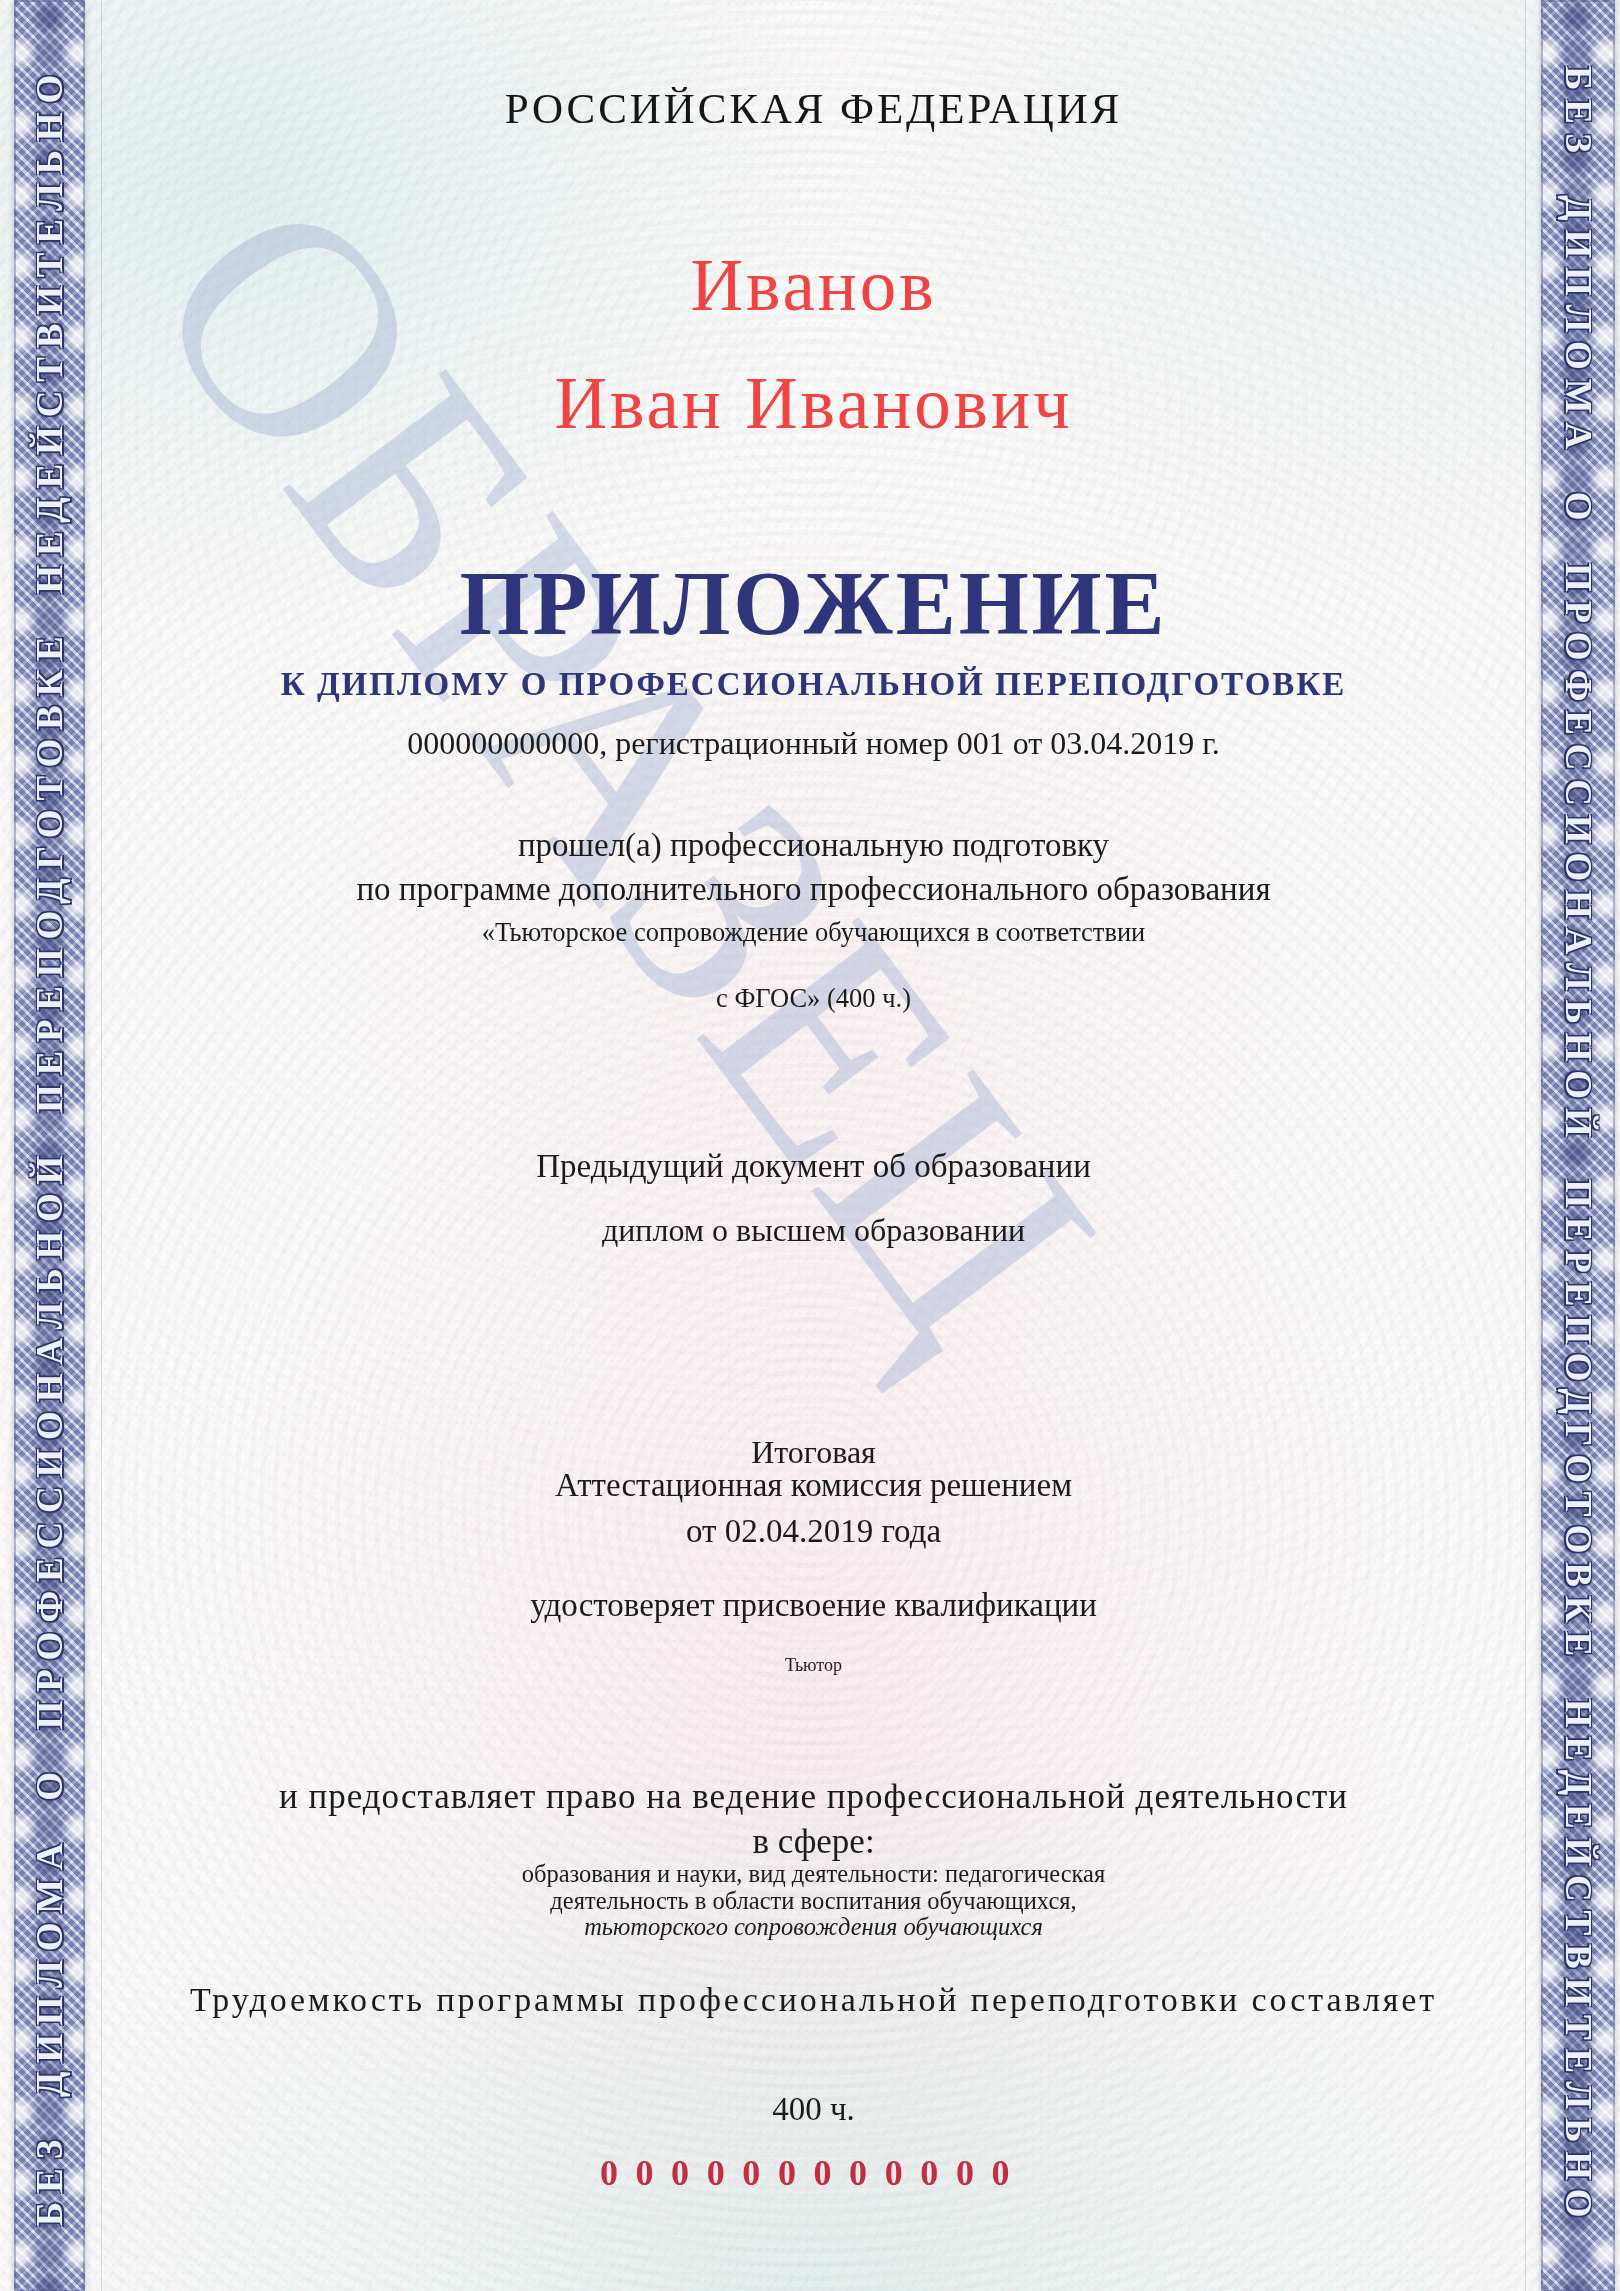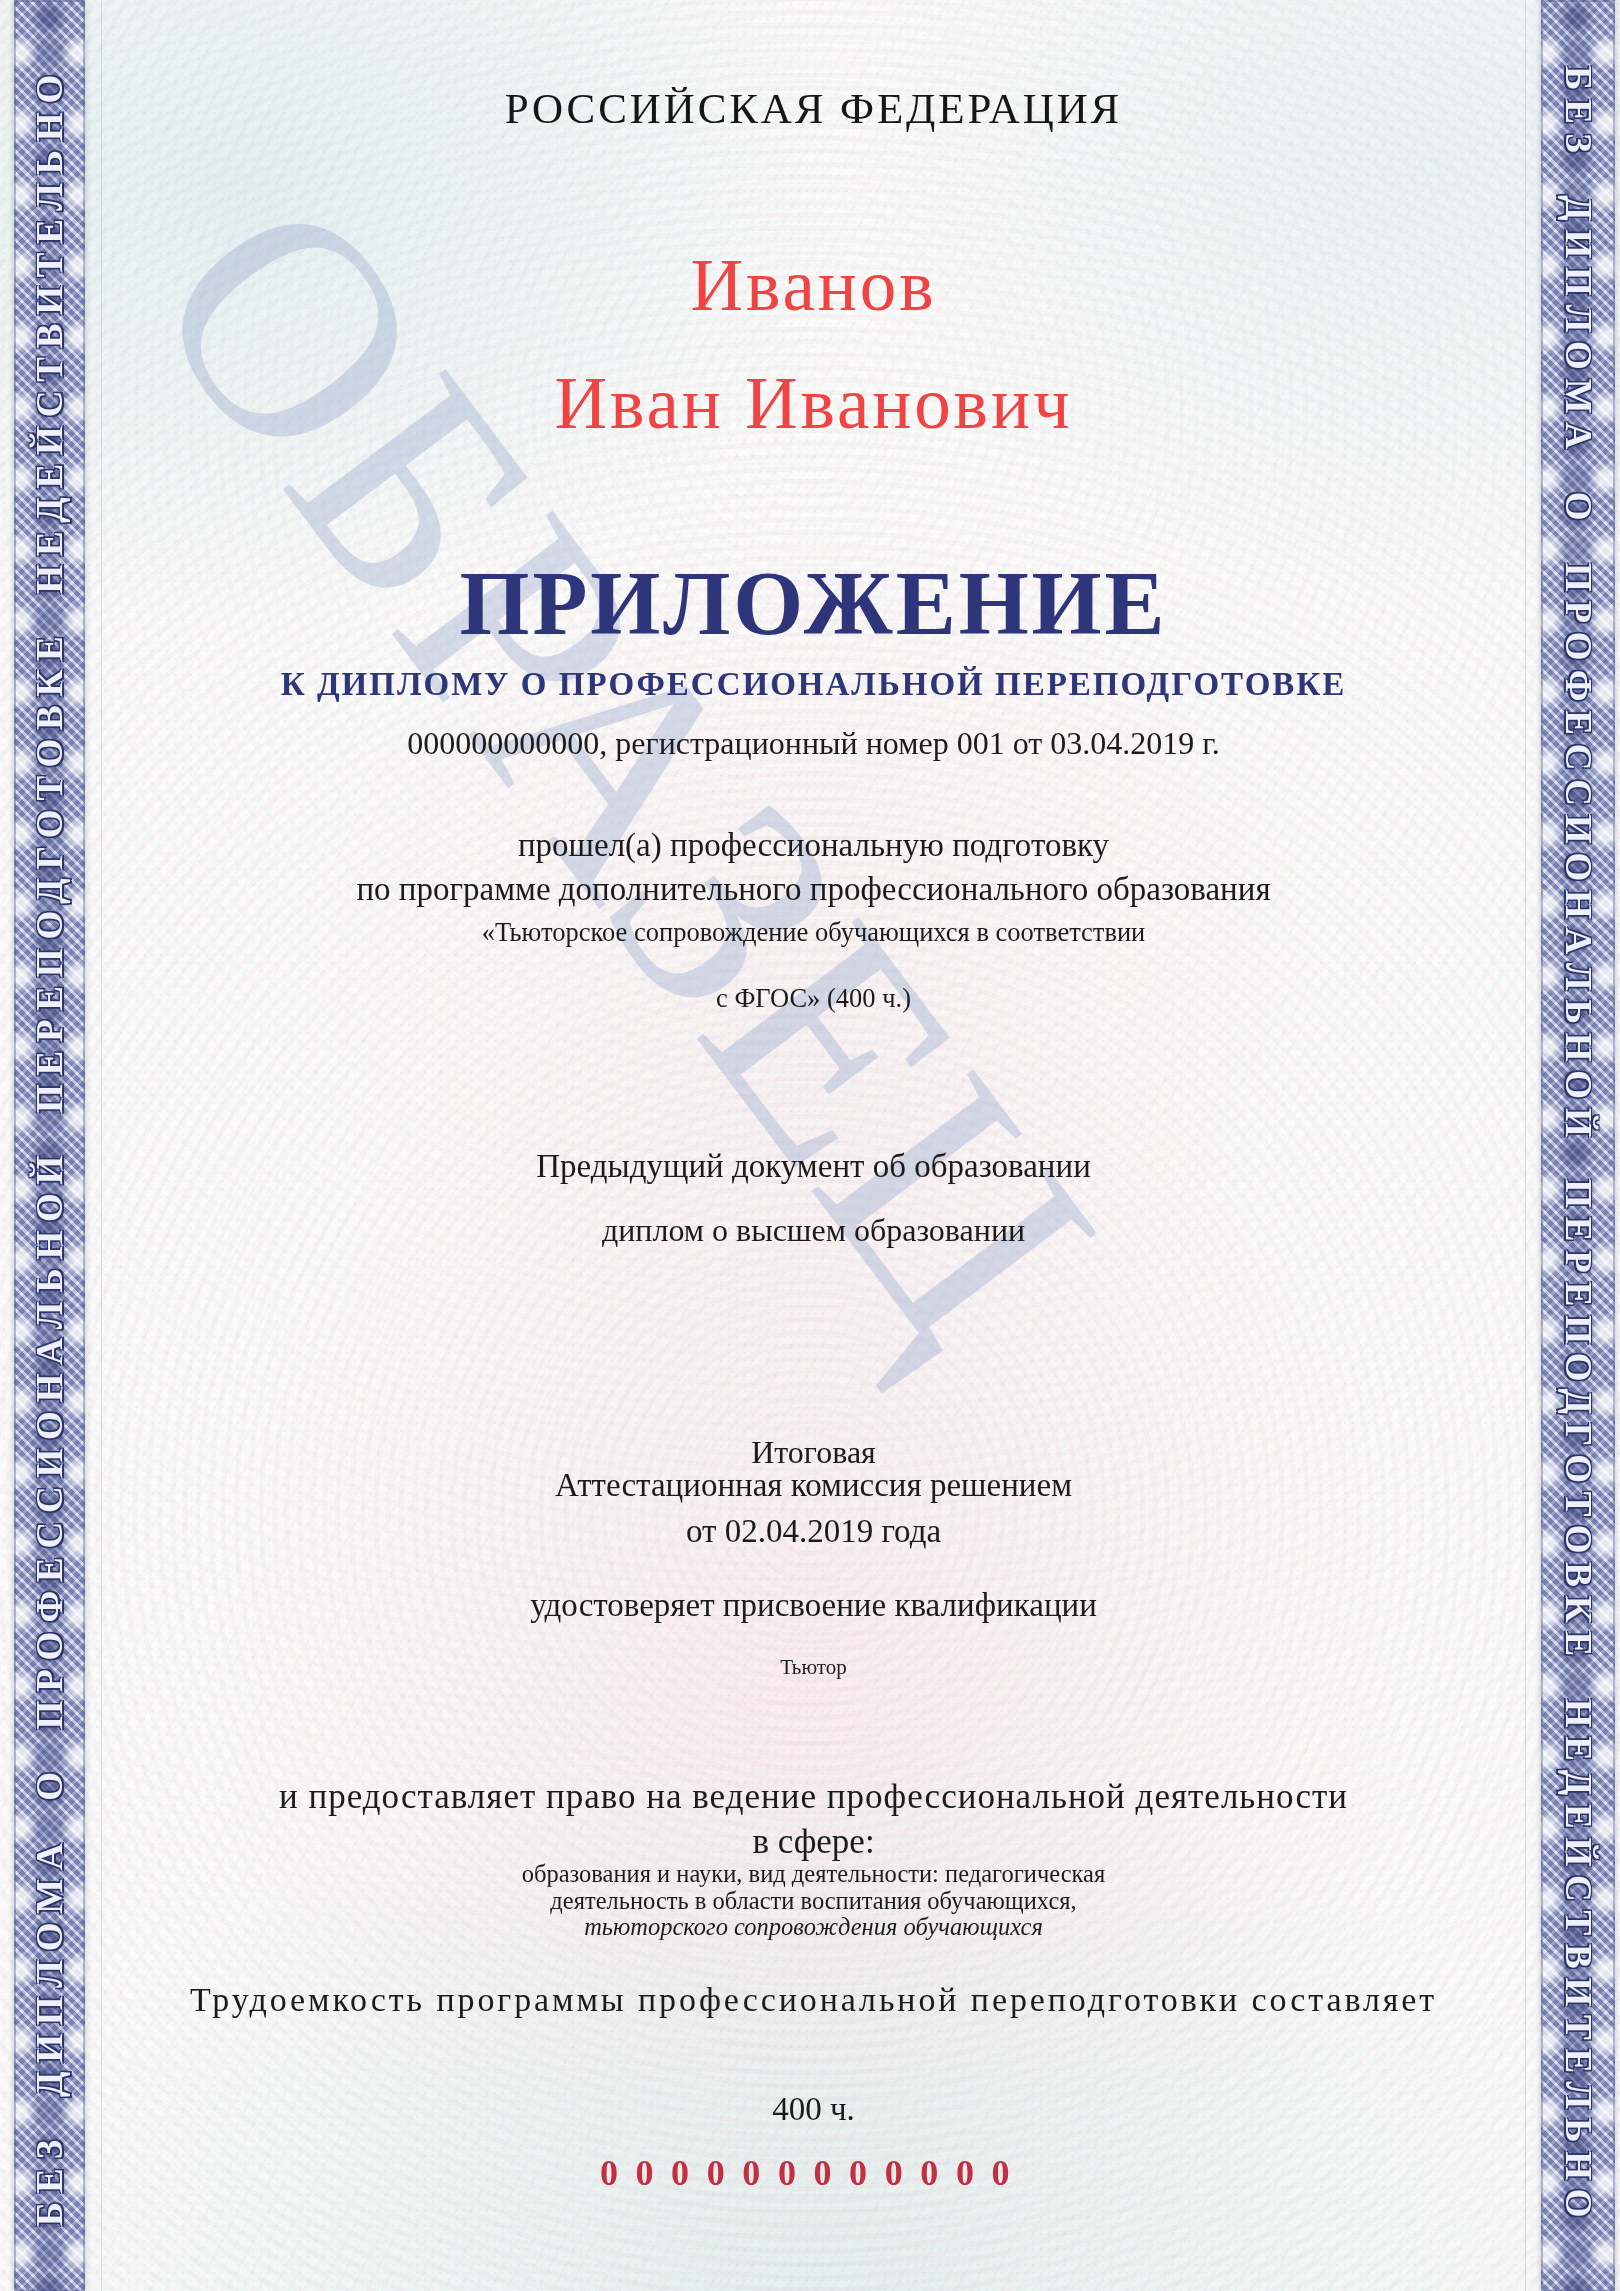--- a/index.html
+++ b/index.html
@@ -85,21 +85,21 @@
   .t-train1  {top:828px; font-size:33px;}
   .t-train2  {top:872px; font-size:33px;}
   .t-prog1   {top:918px; font-size:26.5px;}
   .t-prog2   {top:948px; font-size:26.5px;margin-top:36px;}
   .t-prevdoc {top:1149px;font-size:33px;}
   .t-prevval {top:1213px;font-size:32px;}
   .t-comm1   {top:1435px;font-size:32px;}
   .t-comm2   {top:1468px;font-size:33px;}
   .t-comm3   {top:1514px;font-size:33px;}
   .t-quallbl {top:1588px;font-size:33px;}
-  .t-qualval {top:1656px;font-size:21px;}
+  .t-qualval {top:1656px;font-size:18px;}
   .t-rights1 {top:1778px;font-size:35px;letter-spacing:1px;}
   .t-rights2 {top:1823px;font-size:35px;}
   .t-sphere  {font-size:24.5px;}
   .t-sphere1 {top:1861px;}
   .t-sphere2 {top:1888px;}
   .t-sphere3 {top:1914px;font-style:italic;}
   .t-work    {top:1982px;font-size:34px;letter-spacing:2.9px;}
   .t-hours   {top:2092px;font-size:33px;}
   .t-serial  {top:2154px;font-size:36px;font-weight:bold;color:var(--serial-red,#c22f42);letter-spacing:17.6px;}
 </style>

